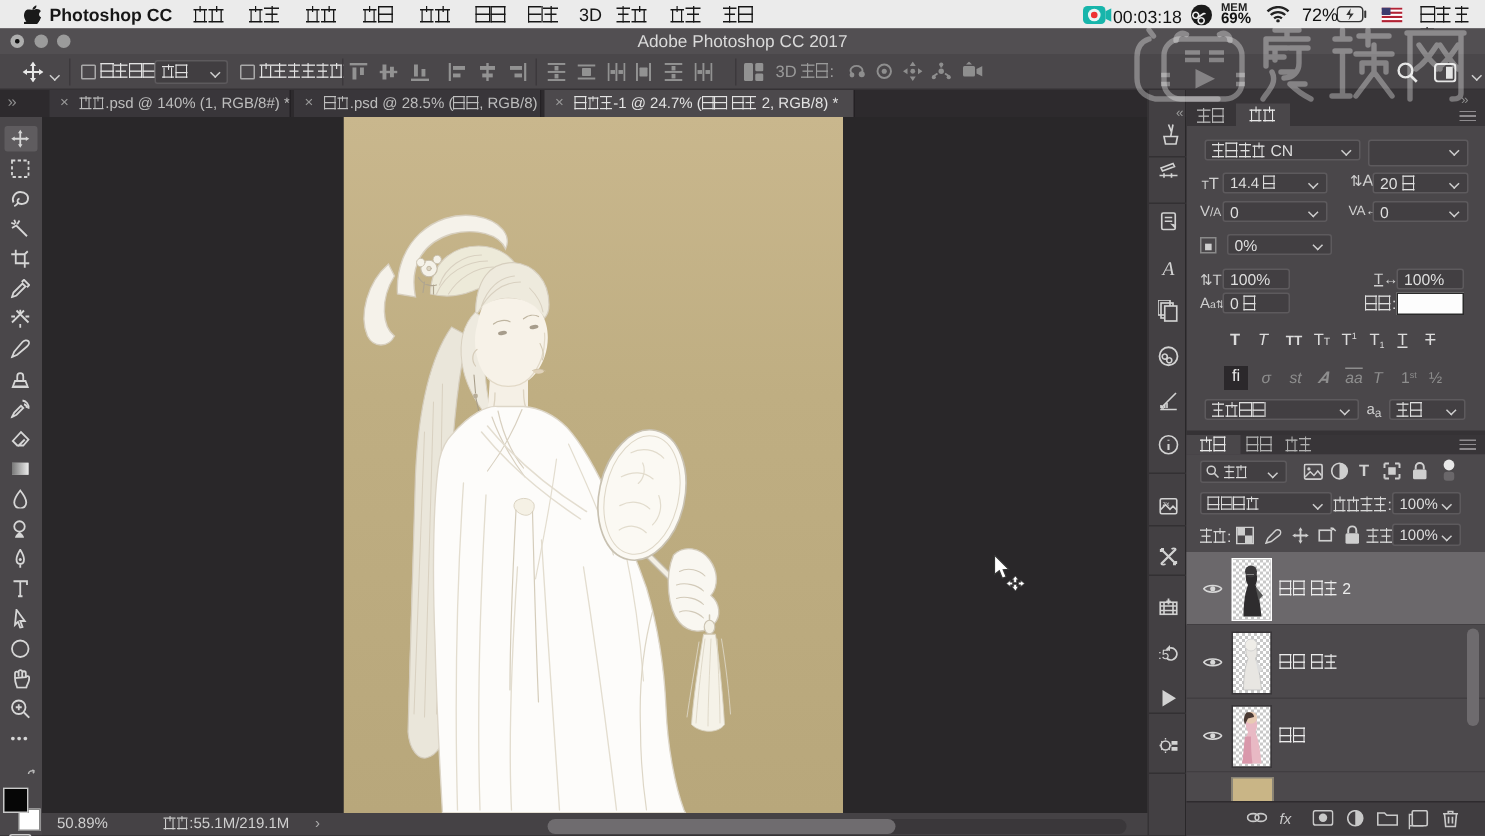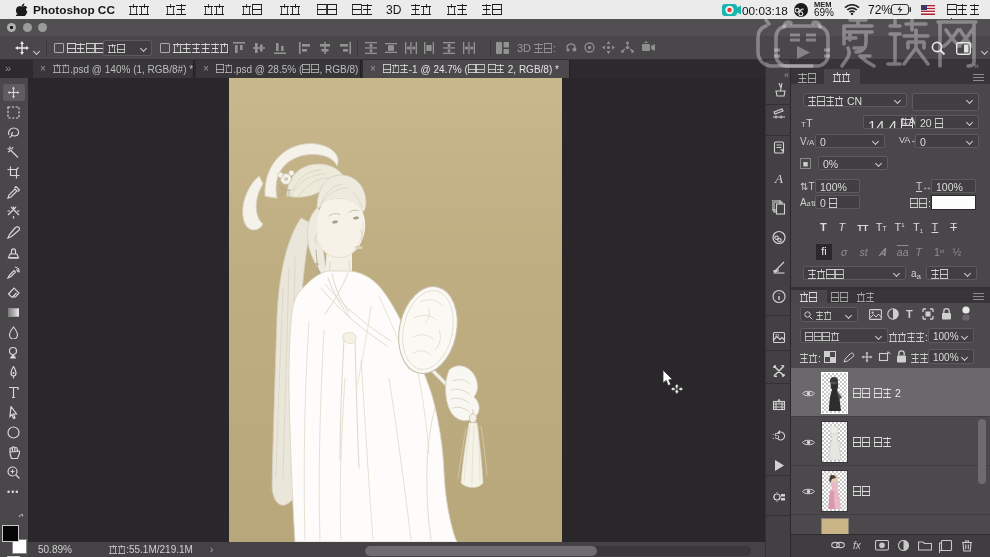--- a/index.html
+++ b/index.html
@@ -41,21 +41,21 @@
       <circle cx="7.5" cy="6" r="4.2" fill="#e8f5f4"></circle>
       <circle cx="7.5" cy="6" r="2.2" fill="#e33"></circle>
       <path d="M15,3.5 L19,1.5 V10.5 L15,8.5 Z" fill="#17b5ab"></path>
     </svg>
     <span class="ab" style="left:742px;top:3.5px;font-size:11.8px;color:#111;">00:03:18</span>
     <svg class="ab" style="left:794px;top:3px;" width="14" height="14" viewBox="0 0 14 14">
       <circle cx="7" cy="7" r="7" fill="#1a1a1a"></circle>
       <path d="M3.2,5.2 a2,2 0 1 0 0.01,0 M6.8,8.8 a2,2 0 1 0 0.01,0" stroke="#eee" stroke-width="1.1" fill="none"></path>
       <path d="M4.5,7.5 C5.5,9.5 8.5,4.5 9.5,6.5" stroke="#eee" stroke-width="1.1" fill="none"></path>
     </svg>
-    <span class="ab" style="left:814px;top:1px;font-size:7.5px;font-weight:bold;line-height:7.5px;color:#222;">MEM<br><span style="font-size:10px;font-weight:normal;color:#111;">69%</span></span>
+    <span class="ab" style="left:814px;top:1px;font-size:7.5px;font-weight:bold;line-height:7.5px;color:#222;">MEM<br><span style="font-size:10px;font-weight:bold;color:#111;">69%</span></span>
     <svg class="ab" style="left:844px;top:4px;" width="16" height="11" viewBox="0 0 16 11">
       <path d="M1,3.6 A10,10 0 0 1 15,3.6 M3.2,6 A7,7 0 0 1 12.8,6 M5.4,8.2 A4,4 0 0 1 10.6,8.2" stroke="#222" stroke-width="1.6" fill="none"></path>
       <circle cx="8" cy="10" r="1.2" fill="#222"></circle>
     </svg>
     <span class="ab" style="left:868px;top:3px;font-size:12px;color:#111;">72%</span>
     <svg class="ab" style="left:891px;top:4px;" width="20" height="11" viewBox="0 0 20 11">
       <rect x="0.5" y="0.5" width="17" height="10" rx="2.5" stroke="#333" fill="none"></rect>
       <rect x="18.5" y="3" width="1.5" height="5" rx="0.7" fill="#333"></rect>
       <path d="M9.5,1.5 L6.5,6 H9 L8,9.5 L11.5,5 H9 Z" fill="#333"></path>
     </svg>
@@ -67,20 +67,21 @@
       <rect y="8.4" width="14" height="1.6" fill="#b22234"></rect>
       <rect width="6" height="5" fill="#3c3b6e"></rect>
     </svg>
     <span class="ab" style="left:947px;top:3px;"><i class="z z1"></i><i class="z z2"></i><span style="margin-left:2px"><i class="z z2"></i><i class="z z2"></i></span></span>
   </div>
 <div class="ab" style="left:0;top:19px;width:990px;height:17px;background:#524f52;">
     <div class="ab" style="left:7px;top:4px;width:9px;height:9px;border-radius:50%;background:#aeaeae;"></div>
     <div class="ab" style="left:10.3px;top:7.3px;width:2.6px;height:2.6px;border-radius:50%;background:#111;"></div>
     <div class="ab" style="left:22.5px;top:4px;width:9px;height:9px;border-radius:50%;background:#9b9b9b;"></div>
     <div class="ab" style="left:37.5px;top:4px;width:9px;height:9px;border-radius:50%;background:#9b9b9b;"></div>
+    <div class="ab" style="left:0;top:3px;width:990px;text-align:center;font-size:11.5px;color:#dadada;">Adobe Photoshop CC 2017</div>
   </div>
 <div class="ab" style="left:0;top:36px;width:990px;height:24px;background:#4a474a;border-bottom:1px solid #353235;color:#e3e3e3;font-size:11px;"><svg class="ab" style="left:15px;top:5px;" width="14" height="14" viewBox="0 0 14 14">
       <path d="M7,0 L9,3 H7.7 V6.3 H11 V5 L14,7 L11,9 V7.7 H7.7 V11 H9 L7,14 L5,11 H6.3 V7.7 H3 V9 L0,7 L3,5 V6.3 H6.3 V3 H5 Z" fill="#e8e8e8"></path>
     </svg><span class="chev ab" style="left:34px;top:9px;"></span><div class="ab" style="left:46px;top:3px;width:1px;height:18px;background:#3c393c;"></div><div class="ab" style="left:54px;top:7px;width:10px;height:10px;border:1px solid #a9a9a9;border-radius:1px;"></div><span class="ab" style="left:67px;top:6px;"><i class="z z1"></i><i class="z z2"></i><i class="z z1"></i><i class="z z1"></i>:</span><div class="ab" style="left:103px;top:4px;width:49px;height:16px;background:#413e41;border:1px solid #5d5a5d;border-radius:2px;font-size:10.5px;padding:1.5px 0 0 4px;"><i class="z z3"></i><i class="z z1"></i><span class="chev" style="position:absolute;right:3px;top:4px;"></span></div><div class="ab" style="left:160px;top:7px;width:10px;height:10px;border:1px solid #a9a9a9;border-radius:1px;"></div><span class="ab" style="left:173px;top:6px;"><i class="z z3"></i><i class="z z2"></i><i class="z z2"></i><i class="z z2"></i><i class="z z2"></i><i class="z z3"></i></span><div class="ab" style="left:228px;top:3px;width:1px;height:18px;background:#3c393c;"></div><svg class="ab" style="left:233px;top:6px;" width="12" height="12" viewBox="0 0 12 12" fill="#929292">
       <rect x="0" y="0" width="12" height="1.6"></rect>
       <rect x="2" y="3" width="2.6" height="8"></rect>
       <rect x="7" y="3" width="2.6" height="5"></rect>
     </svg><svg class="ab" style="left:253px;top:6px;" width="12" height="12" viewBox="0 0 12 12" fill="#929292">
       <rect x="0" y="5.2" width="12" height="1.6"></rect>
       <rect x="2" y="1" width="2.6" height="10"></rect>
@@ -421,21 +422,21 @@
   </div>
 <div class="ab" style="left:791px;top:60px;width:199px;height:497px;background:#4a474a;font-size:10.5px;color:#dedede;">
     <div class="ab" style="left:0;top:0;width:199px;height:24px;background:#383538;"></div>
     <span class="ab" style="left:183px;top:1px;color:#8e8e8e;font-size:9px;letter-spacing:-1.5px;">»</span>
     <div class="ab" style="left:0px;top:11px;width:33px;height:13px;color:#b5b5b5;text-align:center;padding-top:1px;"><i class="z z2"></i><i class="z z1"></i></div>
     <div class="ab" style="left:33px;top:9px;width:36px;height:15px;background:#4a474a;color:#e8e8e8;text-align:center;padding-top:2px;"><i class="z z3"></i><i class="z z3"></i></div>
     <div class="ab" style="left:182px;top:14px;width:11px;height:7px;background:repeating-linear-gradient(#8e8b8e 0 1px,transparent 1px 3px);"></div>
     <div class="ab" style="left:12px;top:33px;width:104px;height:14px;background:#423f42;border:1px solid #5d5a5d;border-radius:2px;font-size:10.5px;padding:1px 0 0 4px;white-space:nowrap;overflow:hidden;"><i class="z z2"></i><i class="z z1"></i><i class="z z2"></i><i class="z z3"></i> CN<span class="chev" style="position:absolute;right:4px;top:3px;"></span></div>
     <div class="ab" style="left:121px;top:33px;width:67px;height:14px;background:#423f42;border:1px solid #5d5a5d;border-radius:2px;font-size:10.5px;padding:16px 0 0 4px;white-space:nowrap;overflow:hidden;">Normal<span class="chev" style="position:absolute;right:4px;top:3px;"></span></div>
     <span class="ab" style="left:10px;top:57px;font-size:11px;color:#cfcfcf;"><span style="font-size:8px;">T</span>T</span>
-    <div class="ab" style="left:24px;top:55px;width:70px;height:14px;background:#423f42;border:1px solid #5d5a5d;border-radius:2px;font-size:15px;padding:1px 0 0 4px;white-space:nowrap;overflow:hidden;margin-left:48px;">14.4 <i class="z z1"></i><span class="chev" style="position:absolute;right:4px;top:3px;"></span></div>
+    <div class="ab" style="left:24px;top:55px;width:70px;height:14px;background:#423f42;border:1px solid #5d5a5d;border-radius:2px;font-size:10px;padding:1px 0 0 4px;white-space:nowrap;overflow:hidden;">14.4 <i class="z z1"></i><span class="chev" style="position:absolute;right:4px;top:3px;"></span></div>
     <span class="ab" style="left:109px;top:55px;font-size:10px;color:#cfcfcf;">⇅<span style="font-size:11px;">A</span></span>
     <div class="ab" style="left:124px;top:55px;width:64px;height:14px;background:#423f42;border:1px solid #5d5a5d;border-radius:2px;font-size:10.5px;padding:1px 0 0 4px;white-space:nowrap;overflow:hidden;">20 <i class="z z1"></i><span class="chev" style="position:absolute;right:4px;top:3px;"></span></div>
     <span class="ab" style="left:9px;top:76px;font-size:10px;color:#cfcfcf;">V<span style="font-size:8px;">/A</span></span>
     <div class="ab" style="left:24px;top:74px;width:70px;height:14px;background:#423f42;border:1px solid #5d5a5d;border-radius:2px;font-size:10.5px;padding:1px 0 0 4px;white-space:nowrap;overflow:hidden;">0<span class="chev" style="position:absolute;right:4px;top:3px;"></span></div>
     <span class="ab" style="left:108px;top:75px;font-size:9px;color:#cfcfcf;letter-spacing:0;">VA↔</span>
     <div class="ab" style="left:124px;top:74px;width:64px;height:14px;background:#423f42;border:1px solid #5d5a5d;border-radius:2px;font-size:10.5px;padding:1px 0 0 4px;white-space:nowrap;overflow:hidden;">0<span class="chev" style="position:absolute;right:4px;top:3px;"></span></div>
     <span class="ab" style="left:9px;top:98px;font-size:9px;color:#cfcfcf;border:1px solid #8a8a8a;width:11px;height:11px;text-align:center;">■</span>
     <div class="ab" style="left:27px;top:96px;width:70px;height:14px;background:#423f42;border:1px solid #5d5a5d;border-radius:2px;font-size:10.5px;padding:1px 0 0 4px;white-space:nowrap;overflow:hidden;">0%<span class="chev" style="position:absolute;right:4px;top:3px;"></span></div>
     <span class="ab" style="left:9px;top:121px;font-size:10px;color:#cfcfcf;">⇅T</span>
     <div class="ab" style="left:24px;top:119px;width:45px;height:14px;background:#423f42;border:1px solid #5d5a5d;border-radius:2px;font-size:10.5px;padding:1px 0 0 4px;white-space:nowrap;overflow:hidden;">100%</div>

